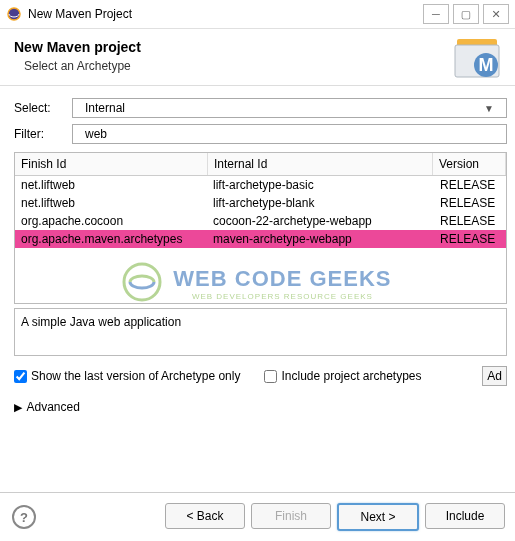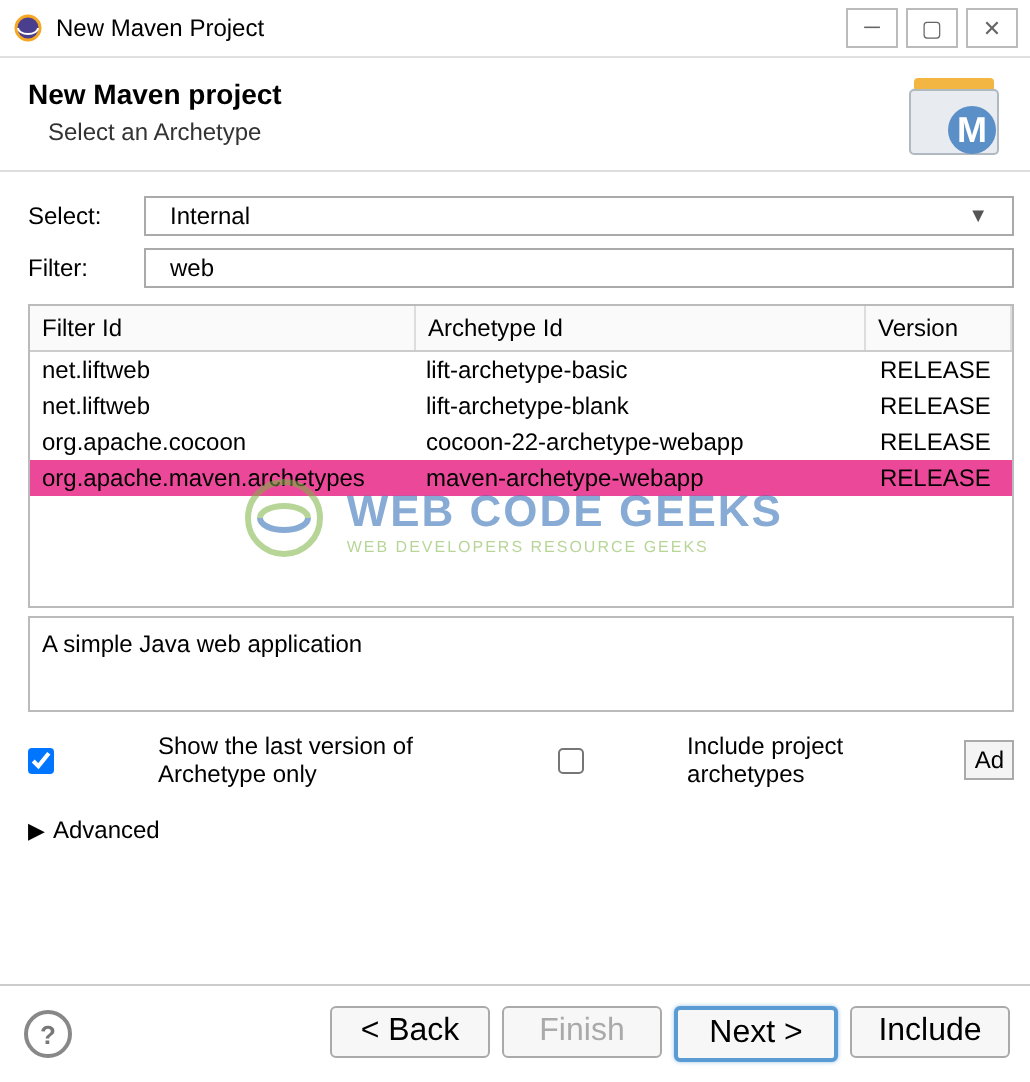--- a/index.html
+++ b/index.html
@@ -142,21 +142,20 @@
 }
 .options-row {
   display: flex;
   align-items: center;
   margin-top: 10px;
 }
 .checkbox {
   display: inline-flex;
   align-items: center;
   margin-right: 24px;
-  gap: 48px;
 }
 .checkbox input {
   margin: 0 4px 0 0;
 }
 .add-btn-partial {
   margin-left: auto;
   border: 1px solid #aaa;
   padding: 2px 4px;
   background: #f4f4f4;
 }
@@ -197,40 +196,41 @@
 .footer-buttons {
   margin-left: auto;
   display: flex;
   gap: 6px;
 }
 .btn {
   min-width: 78px;
   height: 24px;
   border: 1px solid #aaa;
   background: #f7f7f7;
-  font-size: 16px;
+  font-size: 12px;
   border-radius: 3px;
   cursor: default;
   display: flex;
   align-items: center;
   justify-content: center;
 }
 .btn.default {
   border: 2px solid #5a9bd4;
   box-shadow: 0 0 2px rgba(90,155,212,0.6);
 }
 .btn.disabled {
   color: #aaa;
 }
 .watermark {
   position: absolute;
-  top: 237px;
+  top: 260px;
   left: 120px;
   opacity: 0.55;
   pointer-events: none;
+  text-align: center;
 }
 .watermark .big {
   font-size: 22px;
   font-weight: bold;
   color: #2768b3;
   letter-spacing: 1px;
 }
 .watermark .small {
   font-size: 8px;
   color: #7bb342;
@@ -283,22 +283,22 @@
     </div>
   </div>
 
   <div class="row">
     <label>Filter:</label>
     <input type="text" value="web" style="">
   </div>
 
   <div class="table-container">
     <div class="table-header">
-      <div class="th group">Filter Id</div>
-      <div class="th artifact">Archetype Id</div>
+      <div class="th group">Finish Id</div>
+      <div class="th artifact">Internal Id</div>
       <div class="th version">Version</div>
     </div>
     <div class="table-body" id="table-body">
         <div class="tr">
           <div class="td group">net.liftweb</div>
           <div class="td artifact">lift-archetype-basic</div>
           <div class="td version">RELEASE</div>
         </div>
         <div class="tr">
           <div class="td group">net.liftweb</div>

